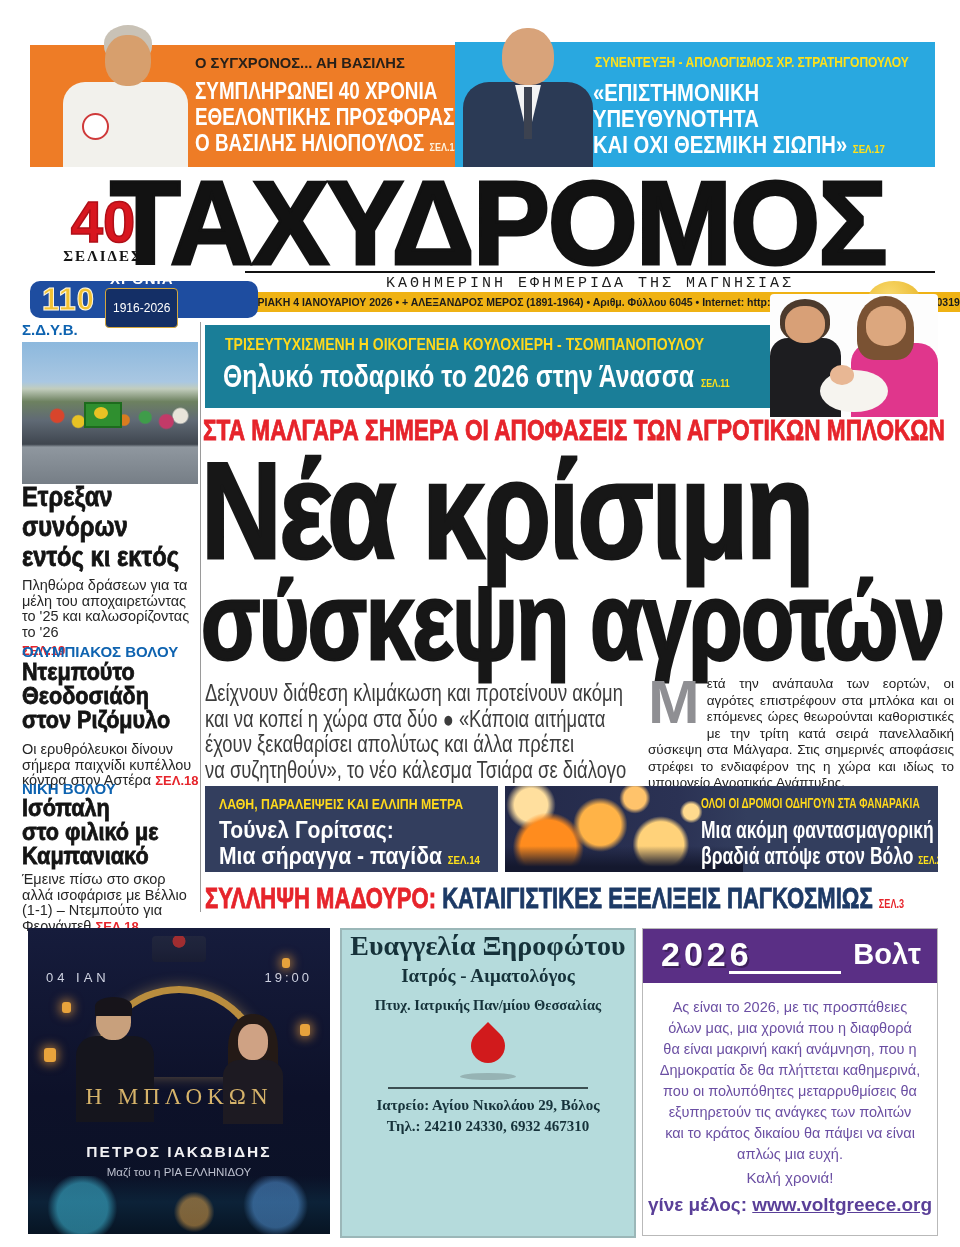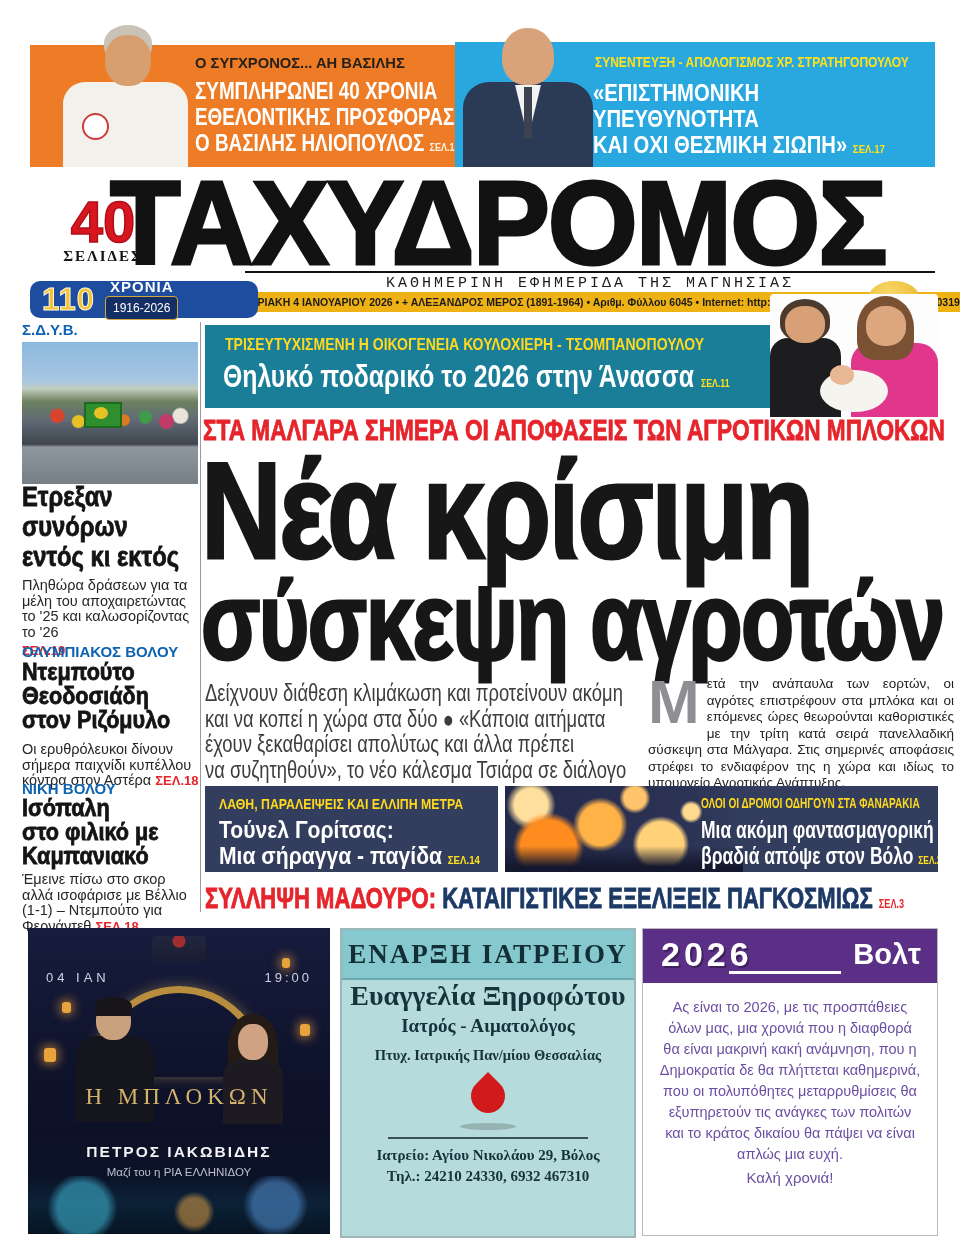--- a/index.html
+++ b/index.html
@@ -44,21 +44,21 @@
   .mast-sub{position:absolute;left:245px;top:275px;width:690px;text-align:center;
             font-family:Liberation Mono, monospace;font-size:15px;letter-spacing:3px;color:#1c1c1c;}
   .datebar{position:absolute;left:205px;top:292px;width:755px;height:20px;background:#efb214;z-index:1;}
   .datebar span{display:block;padding-left:38px;line-height:20px;font-size:10.5px;font-weight:bold;color:#1b1b1b;}
   .years-badge{position:absolute;left:30px;top:281px;width:228px;height:37px;background:#1e4da0;border-radius:10px;
                display:flex;align-items:center;z-index:2;}
   .years-num{font-size:31px;font-weight:bold;color:#f2c233;-webkit-text-stroke:1px #fff8e0;margin-left:12px;letter-spacing:1px;}
   .years-col{margin-left:10px;display:flex;flex-direction:column;align-items:center;}
   .years-lbl{color:#fff;font-weight:bold;font-size:15px;letter-spacing:1px;line-height:16px;}
   .years-range{color:#fff;font-size:12px;background:#142f66;border:1px solid #d4a73c;border-radius:4px;
-               padding:4px 7px;line-height:14px;margin-top:1px;}
+               padding:12px 7px;line-height:14px;margin-top:1px;}
   .gold-badge{position:absolute;left:868px;top:281px;width:52px;height:36px;border-radius:50%;
               background:radial-gradient(circle at 40% 40%, #f9d96d, #e8b62a);z-index:4;}
 
   
   .teal-banner{position:absolute;left:205px;top:325px;width:733px;height:83px;background:#1a7e98;}
   .teal-kicker{position:absolute;left:20px;top:10px;font-weight:bold;font-size:16.5px;color:#ffd91c;}
   .teal-head{position:absolute;left:18px;top:34px;color:#fff;font-weight:bold;font-size:31px;}
   .family{left:770px;top:294px;width:168px;height:123px;z-index:6;background:#fdfdfd;border-radius:4px 4px 0 0;}
   .family .dadhair{left:6%;top:4%;width:30%;height:34%;background:#4c3a2c;border-radius:50% 50% 40% 40%;}
   .family .dadface{left:9%;top:10%;width:24%;height:30%;background:#d8a077;border-radius:46%;}
@@ -360,21 +360,20 @@
     <div class="lant" style="left:34px;top:74px;width:9px;height:11px"></div>
     <div class="lant" style="right:20px;top:96px;width:10px;height:12px"></div>
     <div class="lant" style="right:40px;top:30px;width:8px;height:10px"></div>
     <div class="title" style="top:156px">Η ΜΠΛΟΚΩΝ</div>
     <div class="artist">ΠΕΤΡΟΣ ΙΑΚΩΒΙΔΗΣ</div>
     <div class="support">Μαζί του η ΡΙΑ ΕΛΛΗΝΙΔΟΥ</div>
     <div class="city"></div>
   </section>
 
   <section class="ad2">
-    <div class="hdr">ΕΝΑΡΞΗ ΙΑΤΡΕΙΟΥ</div>
     <div class="name">Ευαγγελία Ξηροφώτου</div>
     <div class="spec">Ιατρός - Αιματολόγος</div>
     <div class="cred">
       <div>Πτυχ. Ιατρικής Παν/μίου Θεσσαλίας</div>
     </div>
     <div class="dropwrap">
       <div class="drop"></div>
       <div class="dshadow"></div>
     </div>
     <div class="divline"></div>
@@ -385,15 +384,18 @@
   </section>
 
   <section class="ad3">
     <div class="hdr">
       <span class="yr">2026</span>
       <span class="brand">Βολτ</span>
       <span class="uline"></span>
     </div>
     <div class="body">Ας είναι το 2026, με τις προσπάθειες όλων μας, μια χρονιά που η διαφθορά θα είναι μακρινή κακή ανάμνηση, που η Δημοκρατία δε θα πλήττεται καθημερινά, που οι πολυπόθητες μεταρρυθμίσεις θα εξυπηρετούν τις ανάγκες των πολιτών και το κράτος δικαίου θα πάψει να είναι απλώς μια ευχή.</div>
     <div class="wish">Καλή χρονιά!</div>
+    <div class="cta">
+      <span>γίνε μέλος: </span><a href="#">www.voltgreece.org</a>
+    </div>
   </section>
 
 </div>
 
 </body></html>

